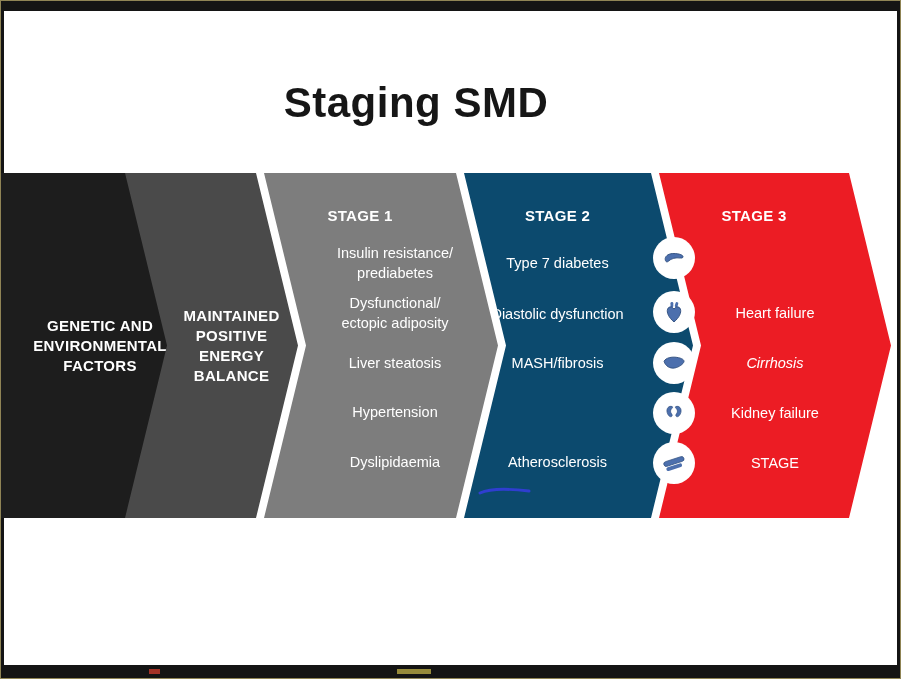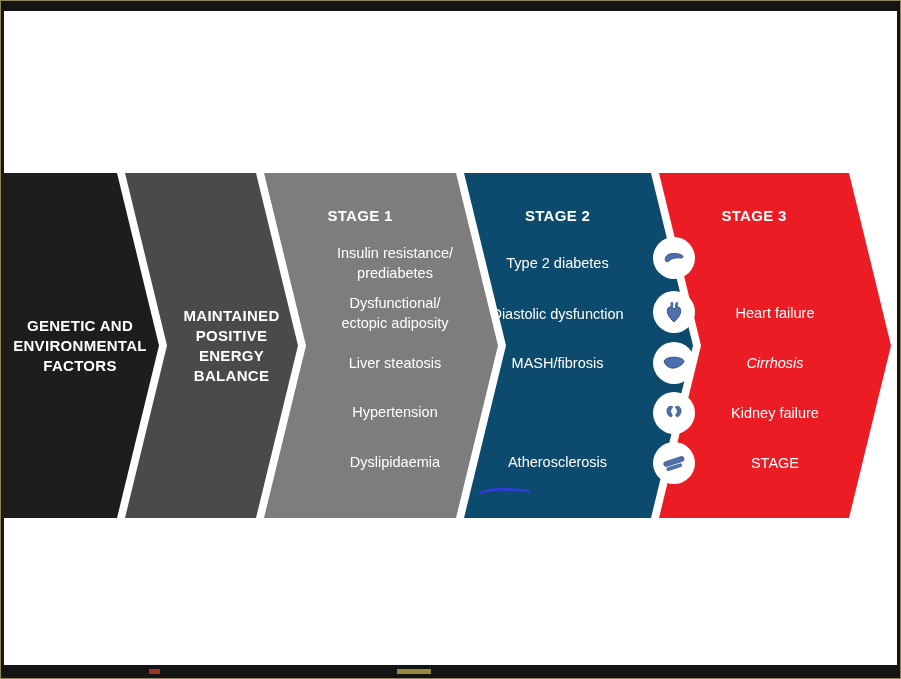--- a/index.html
+++ b/index.html
@@ -18,21 +18,21 @@
   .artifact.yellow { left:396px; width:34px; background:#968a3a; }
 
   .title {
     position:absolute; top:50px; left:0; width:830px; text-align:center;
     font-size:42px; font-weight:bold; color:#161616; letter-spacing:0.5px;
   }
 
   .band { position:absolute; top:172px; left:0; width:895px; height:345px; }
 
   .chev { position:absolute; top:0; height:100%; }
-  .chev-first { clip-path: polygon(0 0, calc(100% - 42px) 0, 100% 50%, calc(100% - 42px) 100%, 0 100%); }
+  .chev-first { clip-path: polygon(0 0, calc(100% - 42px) 0, 100% 50%, calc(100% - 42px) 100%, 0 100%); padding-left: 40px; }
   .chev-mid   { clip-path: polygon(0 0, calc(100% - 42px) 0, 100% 50%, calc(100% - 42px) 100%, 0 100%, 42px 50%); }
   .c1 { left:0;     width:158px; background:#1d1d1d; }
   .c2 { left:124px; width:173px; background:#4a4a4a; }
   .c3 { left:263px; width:234px; background:#7d7d7d; }
   .c4 { left:463px; width:229px; background:#0c4a6e; }
   .c5 { left:658px; width:232px; background:#ec1c24; }
 
   .chev-label {
     position:absolute; inset:0; display:flex; align-items:center; justify-content:center;
     color:#fff; font-weight:bold; font-size:15px; line-height:20px; letter-spacing:0.3px;
@@ -65,20 +65,21 @@
 </style>
 </head>
 <body>
 
 <div class="screen">
 
   <div class="edge top"></div>
   <div class="edge left"></div>
   <div class="edge right"></div>
 
+  <h1 class="title">Staging SMD</h1>
 
   <div class="band">
 
     <div class="chev chev-first c1">
       <div class="chev-label">GENETIC AND
 ENVIRONMENTAL
 FACTORS</div>
     </div>
 
     <div class="chev chev-mid c2">
@@ -94,21 +95,21 @@
 prediabetes</div>
       <div class="row" style="top:120px; height:40px;">Dysfunctional/
 ectopic adiposity</div>
       <div class="row" style="top:179px; height:22px;">Liver steatosis</div>
       <div class="row" style="top:228px; height:22px;">Hypertension</div>
       <div class="row" style="top:278px; height:22px;">Dyslipidaemia</div>
     </div>
 
     <div class="chev chev-mid c4">
       <div class="stage-header">STAGE 2</div>
-      <div class="row" style="top:79px; height:22px;">Type 2 diabetes</div>
+      <div class="row" style="top:79px; height:22px;">Type 7 diabetes</div>
       <div class="row" style="top:130px; height:22px;">Diastolic dysfunction</div>
       <div class="row" style="top:179px; height:22px;">MASH/fibrosis</div>
       <div class="row" style="top:278px; height:22px;">Atherosclerosis</div>
     </div>
 
     <div class="chev chev-mid c5">
       <div class="stage-header">STAGE 3</div>
       <div class="row" style="top:129px; height:22px;">Heart failure</div>
       <div class="row" style="top:179px; height:22px;font-style:italic;">Cirrhosis</div>
       <div class="row" style="top:229px; height:22px;">Kidney failure</div>

